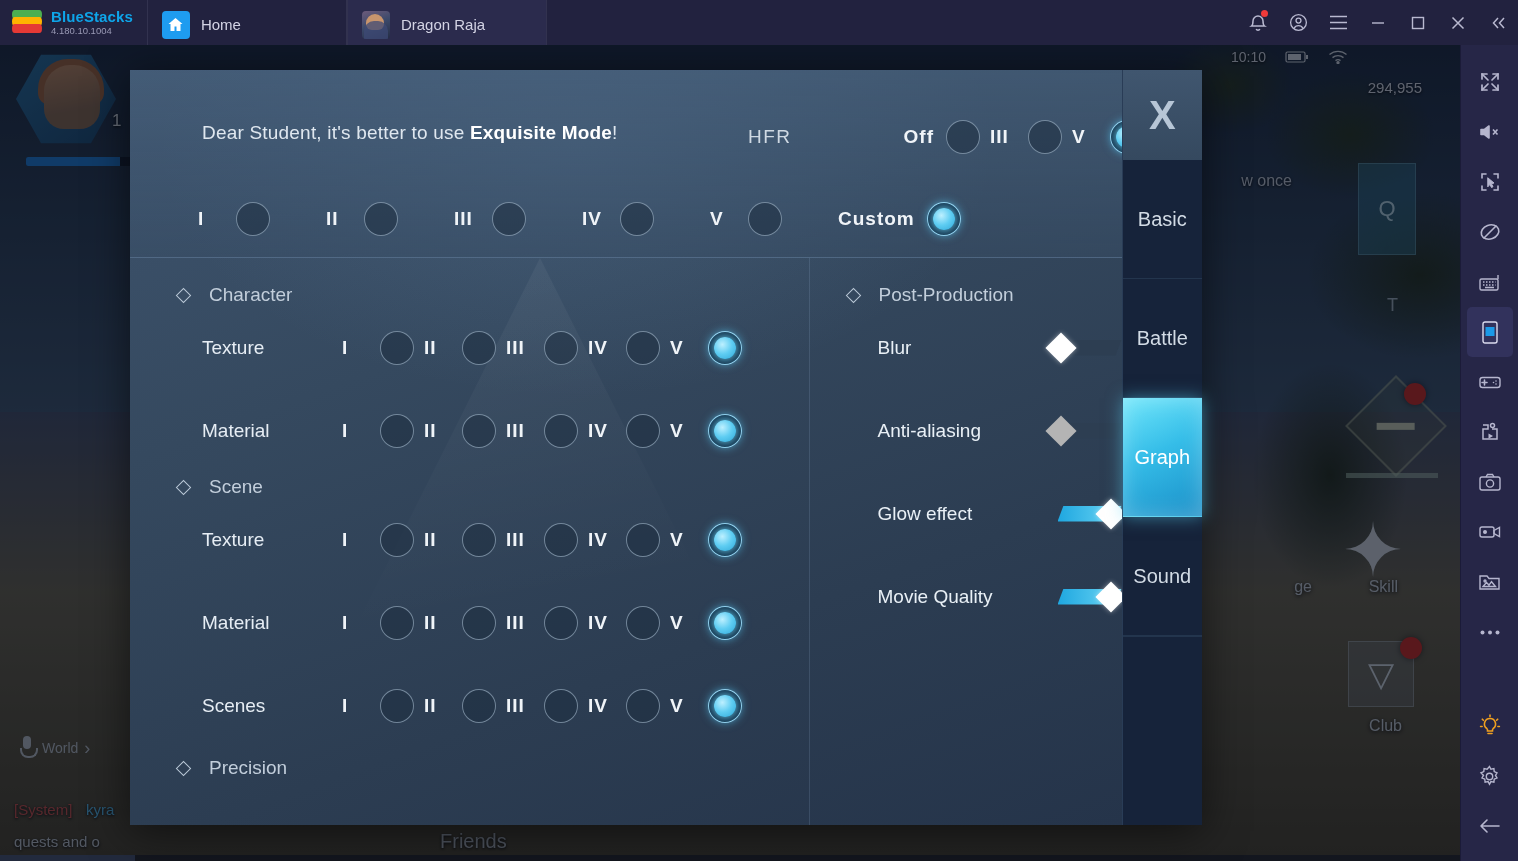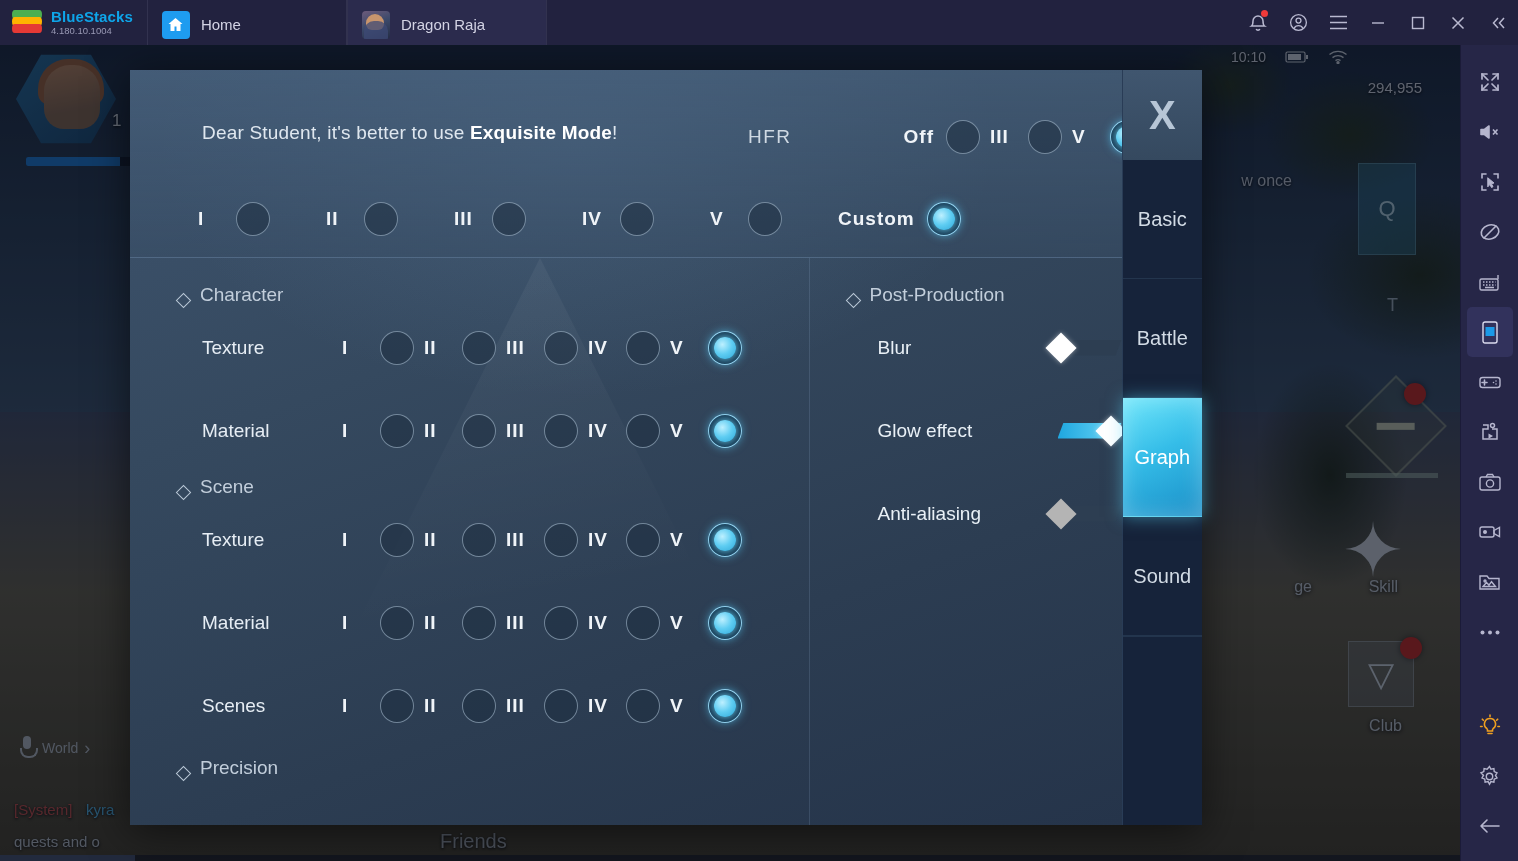--- a/index.html
+++ b/index.html
@@ -296,21 +296,21 @@
     box-shadow: 0 0 7px rgba(120,225,255,.85);
   }
 
   
   #dlg-body { position:relative; height: 567px; display:flex; }
   #col-left { width: 745px; position:relative; padding: 26px 0 0 0; }
   #col-right { flex:1 1 auto; position:relative; padding: 26px 0 0 0;
                border-left: 1px solid rgba(150,180,210,.18); }
 
   .sec-head {
-    display:flex; align-items:flex-end; gap: 11px;
+    display:flex; align-items:center; gap: 20px;
     color:#c2cedb; font-size: 19px; margin: 0 0 0 48px;
   }
   .diamond {
     width: 11px; height: 11px; background: transparent;
     border: 1.5px solid #b9c7d6; transform: rotate(45deg); flex:0 0 auto;
   }
   .setting-row {
     display:flex; align-items:center;
     margin: 0 0 0 72px; height: 83px;
   }
@@ -722,35 +722,42 @@
 
           <div class="tg-row">
             <span class="name">Blur</span>
             <span class="toggle off">
                 <span class="track"></span>
                 <span class="knob"></span>
               </span>
           </div>
 
           <div class="tg-row">
+            <span class="name">Anti-aliasing</span>
+            <span class="toggle off dim">
+                <span class="track"></span>
+                <span class="knob"></span>
+              </span>
+          </div>
+
+          <div class="tg-row">
             <span class="name">Glow effect</span>
             <span class="toggle on">
                 <span class="track"></span>
                 <span class="knob"></span>
               </span>
           </div>
 
           <div class="tg-row">
-            <span class="name">Anti-aliasing</span>
-            <span class="toggle off dim">
+            <span class="name">Movie Quality</span>
+            <span class="toggle on">
                 <span class="track"></span>
                 <span class="knob"></span>
               </span>
           </div>
-
         </div>
       </div>
     </div>
 
     <div id="dlg-tabs">
       <div id="tab-close">X</div>
       <div class="vtab">Basic</div>
       <div class="vtab">Battle</div>
       <div class="vtab active">Graph</div>
       <div class="vtab">Sound</div>

